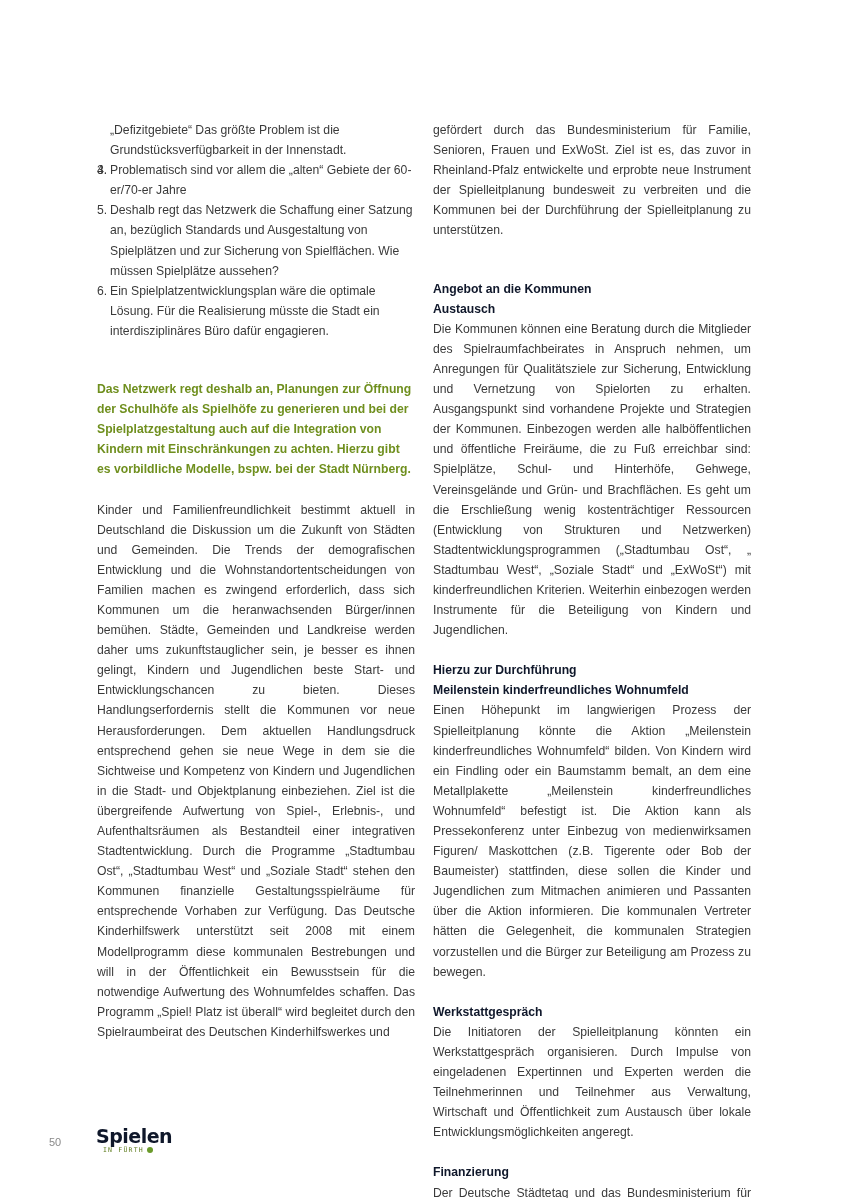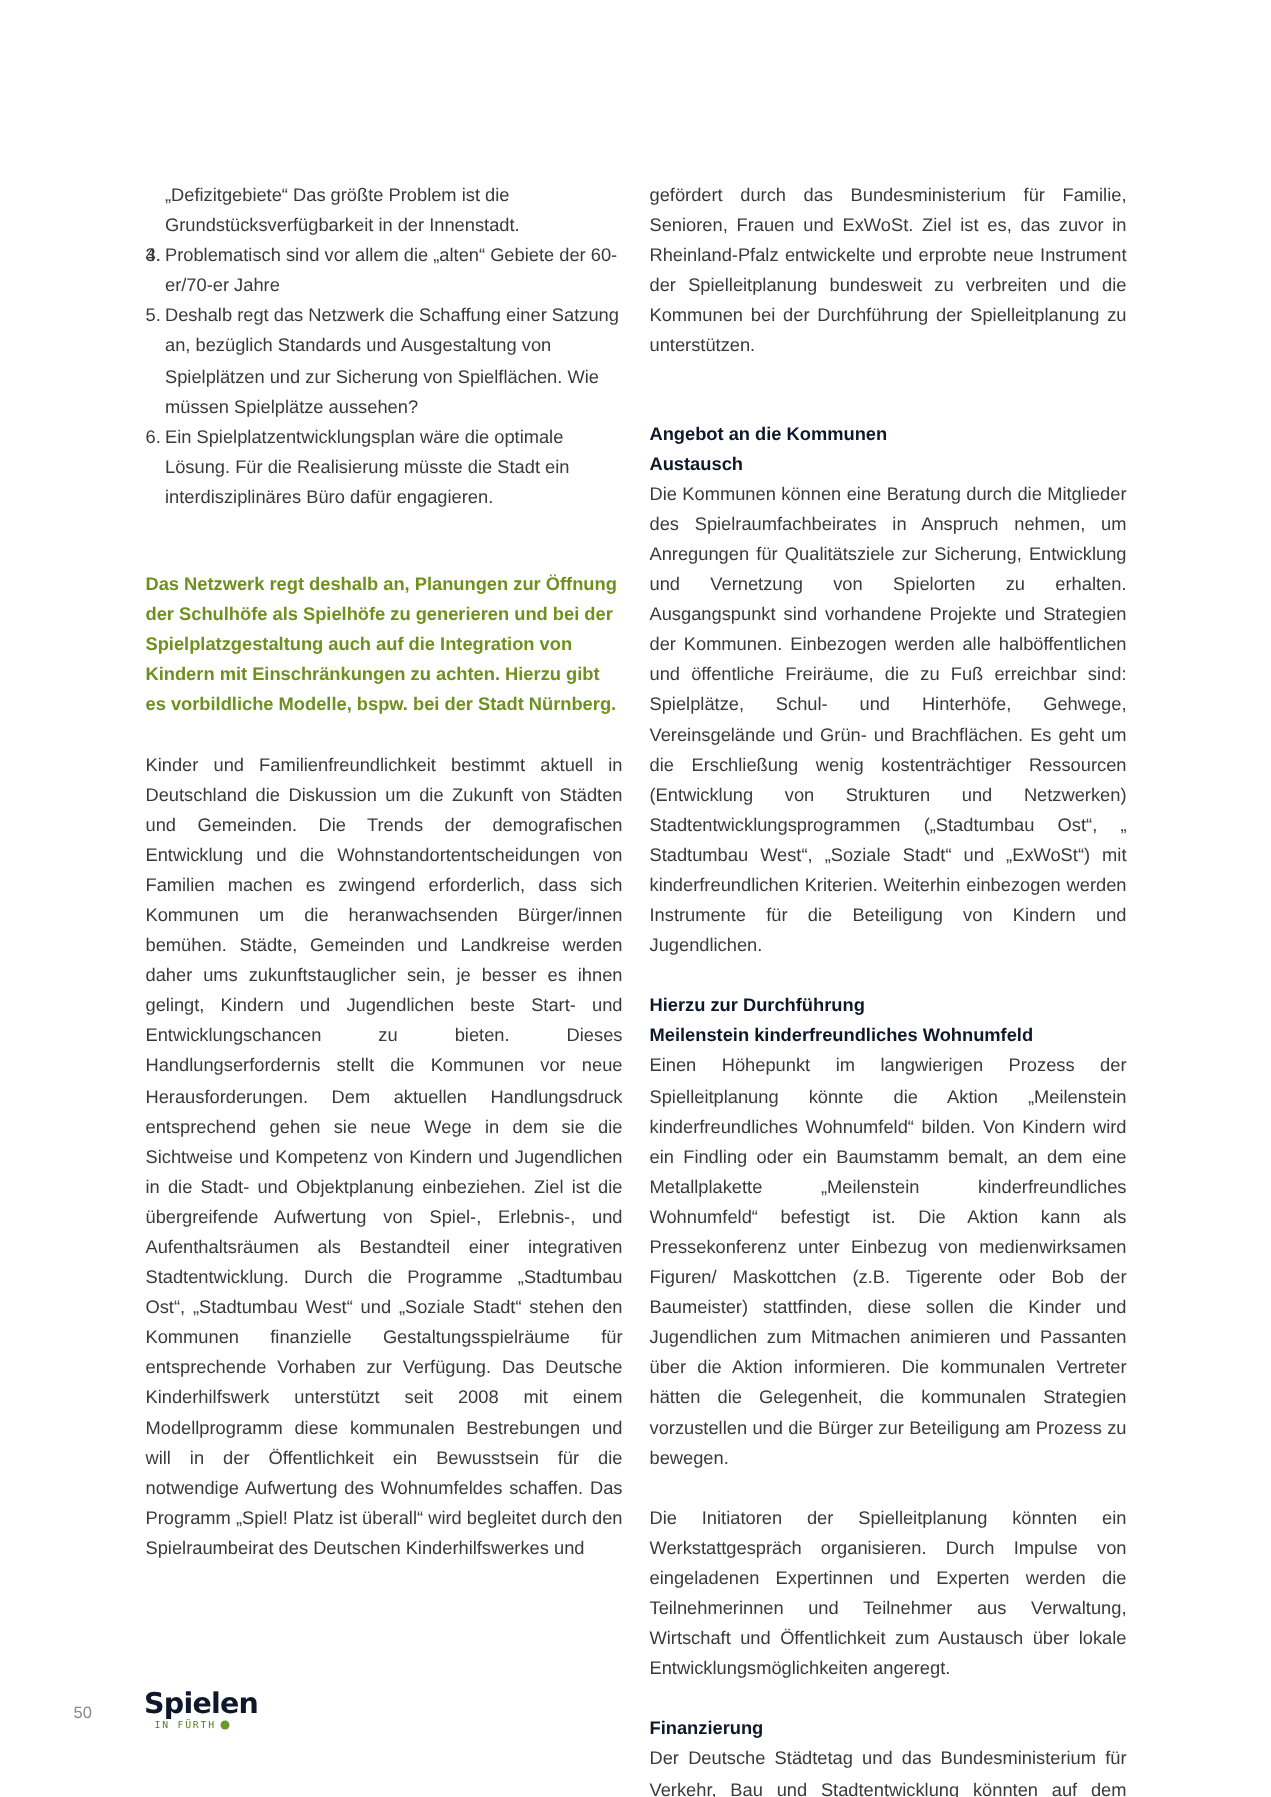--- a/index.html
+++ b/index.html
@@ -61,20 +61,21 @@
   <p class="red-head">Angebot an die Kommunen</p>
   <p class="red-head">Austausch</p>
   <p class="justify">Die Kommunen können eine Beratung durch die Mitglieder des Spielraumfachbeirates in Anspruch nehmen, um Anregungen für Qualitätsziele zur Sicherung, Entwicklung und Vernetzung von Spielorten zu erhalten. Ausgangspunkt sind vorhandene Projekte und Strategien der Kommunen. Einbezogen werden alle halböffentlichen und öffentliche Freiräume, die zu Fuß erreichbar sind: Spielplätze, Schul- und Hinterhöfe, Gehwege, Vereinsgelände und Grün- und Brachflächen. Es geht um die Erschließung wenig kostenträchtiger Ressourcen (Entwicklung von Strukturen und Netzwerken) Stadtentwicklungsprogrammen („Stadtumbau Ost“, „ Stadtumbau West“, „Soziale Stadt“ und „ExWoSt“) mit kinderfreundlichen Kriterien. Weiterhin einbezogen werden Instrumente für die Beteiligung von Kindern und Jugendlichen.</p>
   <div class="gap"></div>
 
   <p class="red-head">Hierzu zur Durchführung</p>
   <p class="red-head">Meilenstein kinderfreundliches Wohnumfeld</p>
   <p class="justify">Einen Höhepunkt im langwierigen Prozess der Spielleitplanung könnte die Aktion „Meilenstein kinderfreundliches Wohnumfeld“ bilden. Von Kindern wird ein Findling oder ein Baumstamm bemalt, an dem eine Metallplakette „Meilenstein kinderfreundliches Wohnumfeld“ befestigt ist. Die Aktion kann als Pressekonferenz unter Einbezug von medienwirksamen Figuren/ Maskottchen (z.B. Tigerente oder Bob der Baumeister) stattfinden, diese sollen die Kinder und Jugendlichen zum Mitmachen animieren und Passanten über die Aktion informieren. Die kommunalen Vertreter hätten die Gelegenheit, die kommunalen Strategien vorzustellen und die Bürger zur Beteiligung am Prozess zu bewegen.</p>
   <div class="gap"></div>
 
+  <p class="red-head">Werkstattgespräch</p>
   <p class="justify">Die Initiatoren der Spielleitplanung könnten ein Werkstattgespräch organisieren. Durch Impulse von eingeladenen Expertinnen und Experten werden die Teilnehmerinnen und Teilnehmer aus Verwaltung, Wirtschaft und Öffentlichkeit zum Austausch über lokale Entwicklungsmöglichkeiten angeregt.</p>
   <div class="gap"></div>
 
   <p class="red-head">Finanzierung</p>
   <p class="justify">Der Deutsche Städtetag und das Bundesministerium für Verkehr, Bau und Stadtentwicklung könnten auf dem Hintergrund der Programme „Stadtumbau Ost“, „Stadtumbau West“,</p>
 </div>
 
 <div class="footer-page">50</div>
 <div class="logo">
   <div class="logo-main">Spielen</div>

